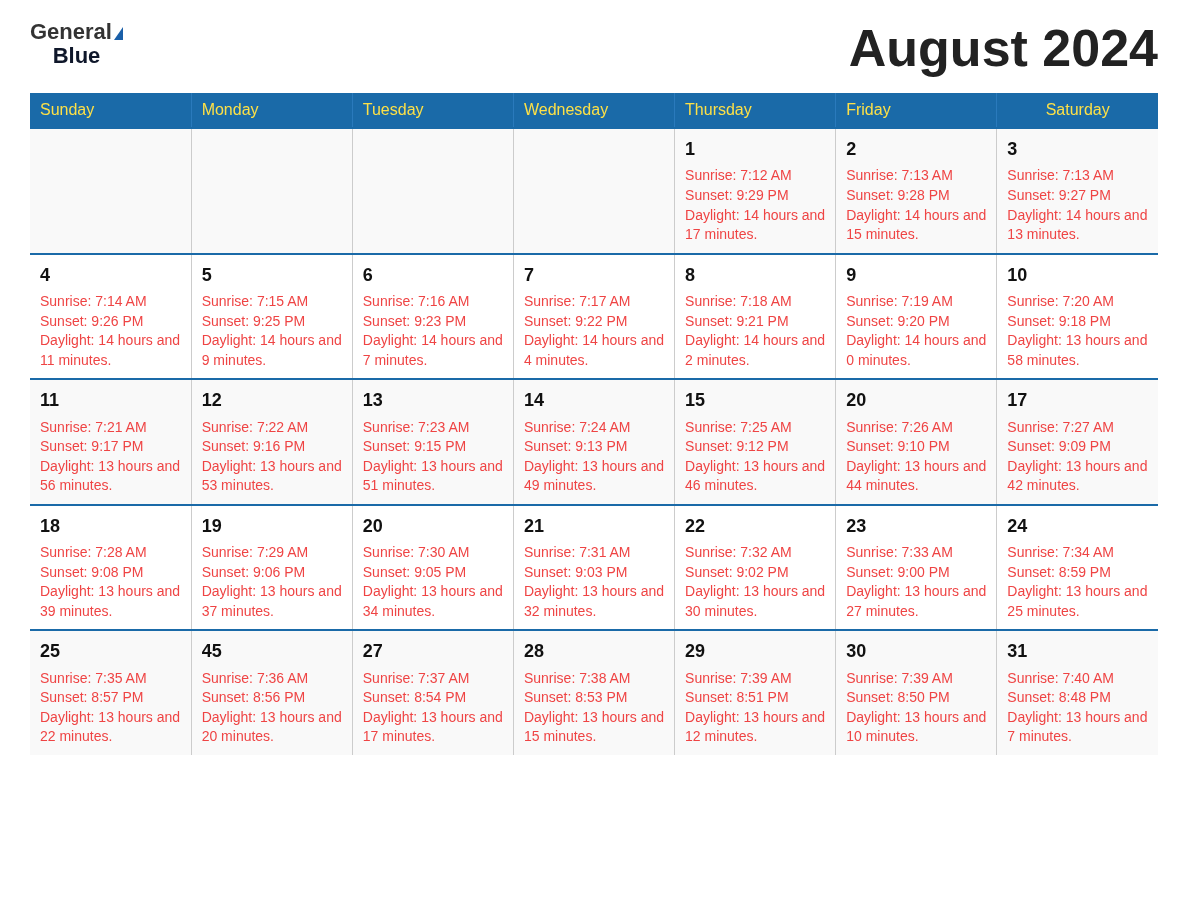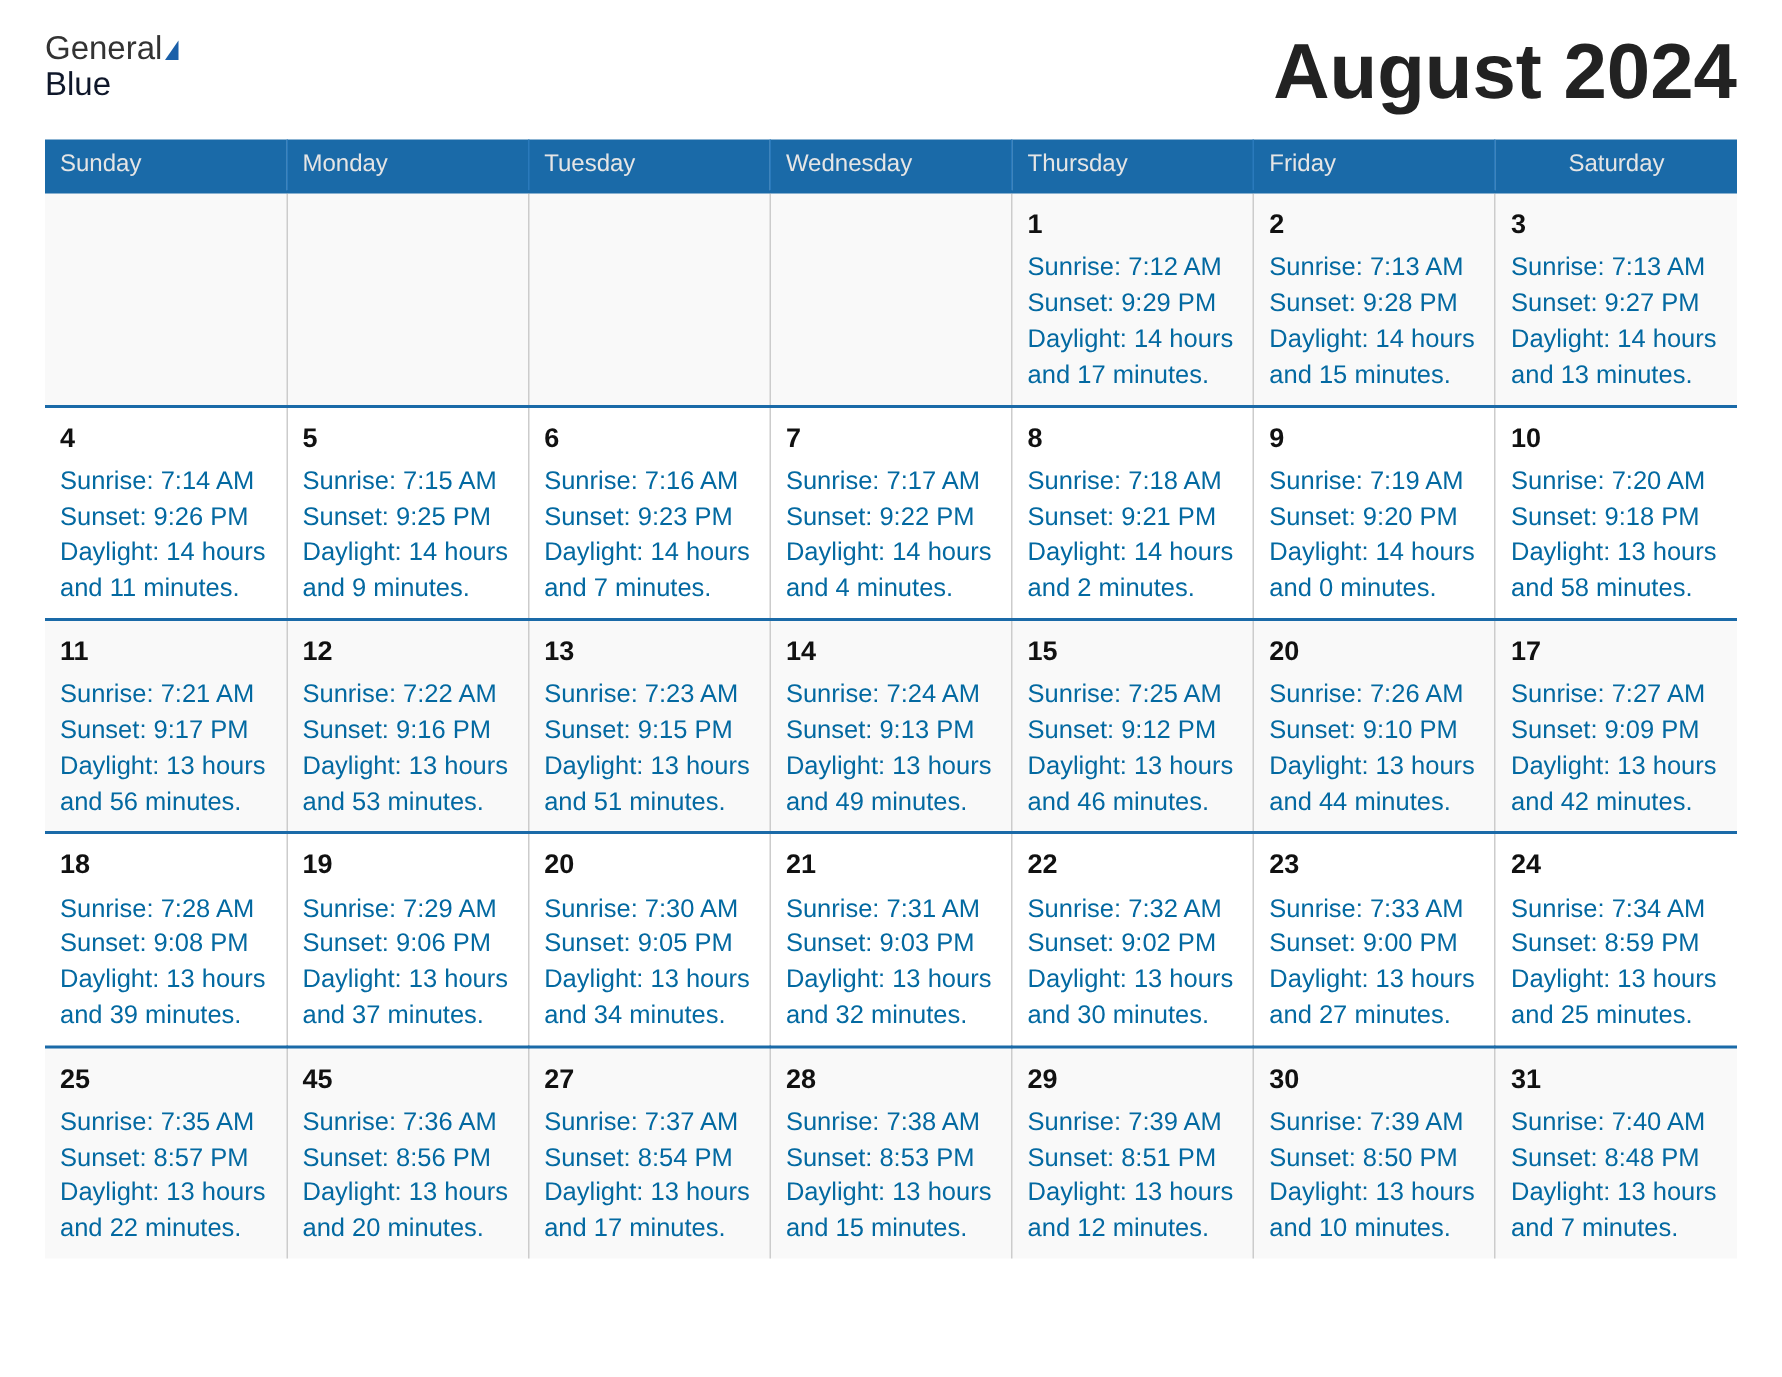--- a/index.html
+++ b/index.html
@@ -13,23 +13,24 @@
     .header {
       display: flex;
       justify-content: space-between;
       align-items: flex-start;
       margin-bottom: 16px;
     }
     .logo {
       display: flex;
       flex-direction: column;
       font-size: 22px;
-      font-weight: normal;
+      font-weight: bold;
       color: #333;
       line-height: 1.1;
+      text-align: center;
     }
     .logo-general { color: #333; }
     .logo-blue { color: #0f172a; }
     .logo-triangle {
       display: inline-block;
       width: 0;
       height: 0;
       border-left: 9px solid transparent;
       border-bottom: 13px solid #1a5fa8;
       margin-left: 2px;
@@ -49,21 +50,21 @@
       font-weight: normal;
       color: #333;
     }
     table {
       width: 100%;
       border-collapse: collapse;
       font-size: 13px;
     }
     thead tr th {
       background-color: #1a6aa8;
-      color: #e5e5e5;
+      color: #fde047;
       padding: 8px 10px;
       text-align: left;
       font-size: 16px;
       font-weight: normal;
       border-right: 1px solid #2a7abc;
     }
     thead tr th:last-child { border-right: none; text-align: center; }
     tbody tr {
       border-top: 2px solid #1a6aa8;
     }
@@ -77,22 +78,22 @@
     }
     tbody tr td:last-child { border-right: none; }
     .day-num {
       font-size: 18px;
       font-weight: bold;
       display: block;
       margin-bottom: 4px;
       color: #111;
     }
     .day-info {
-      font-size: 17px;
-      color: #0369a1;
+      font-size: 14px;
+      color: #ef4444;
     }
     tbody tr:nth-child(odd) { background: #f9f9f9; }
     tbody tr:nth-child(even) { background: #fff; }
   </style>
 </head>
 <body>
 
 <div class="header">
   <div class="logo">
     <div>

